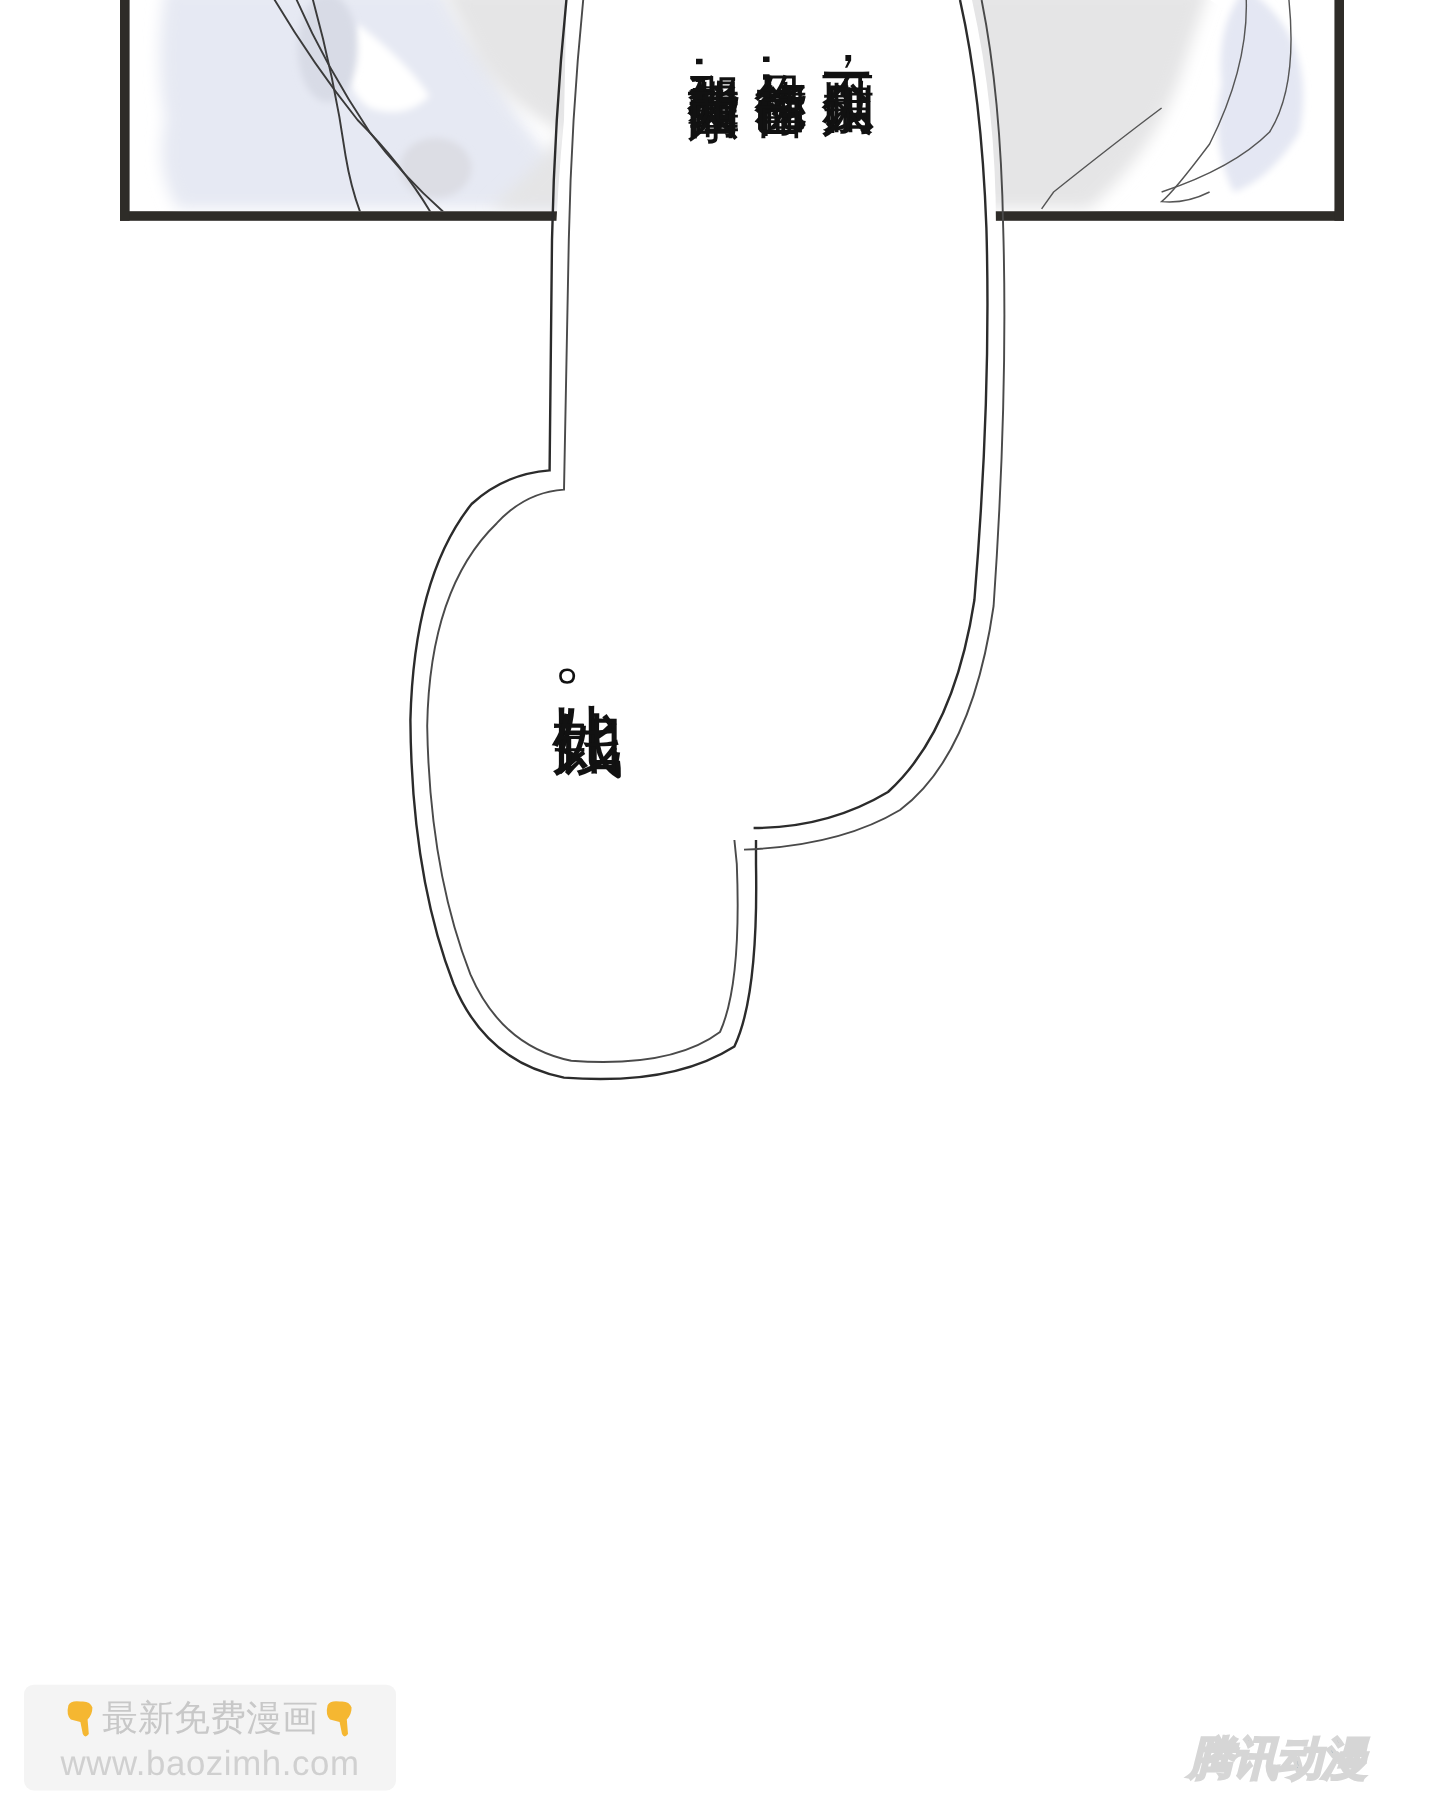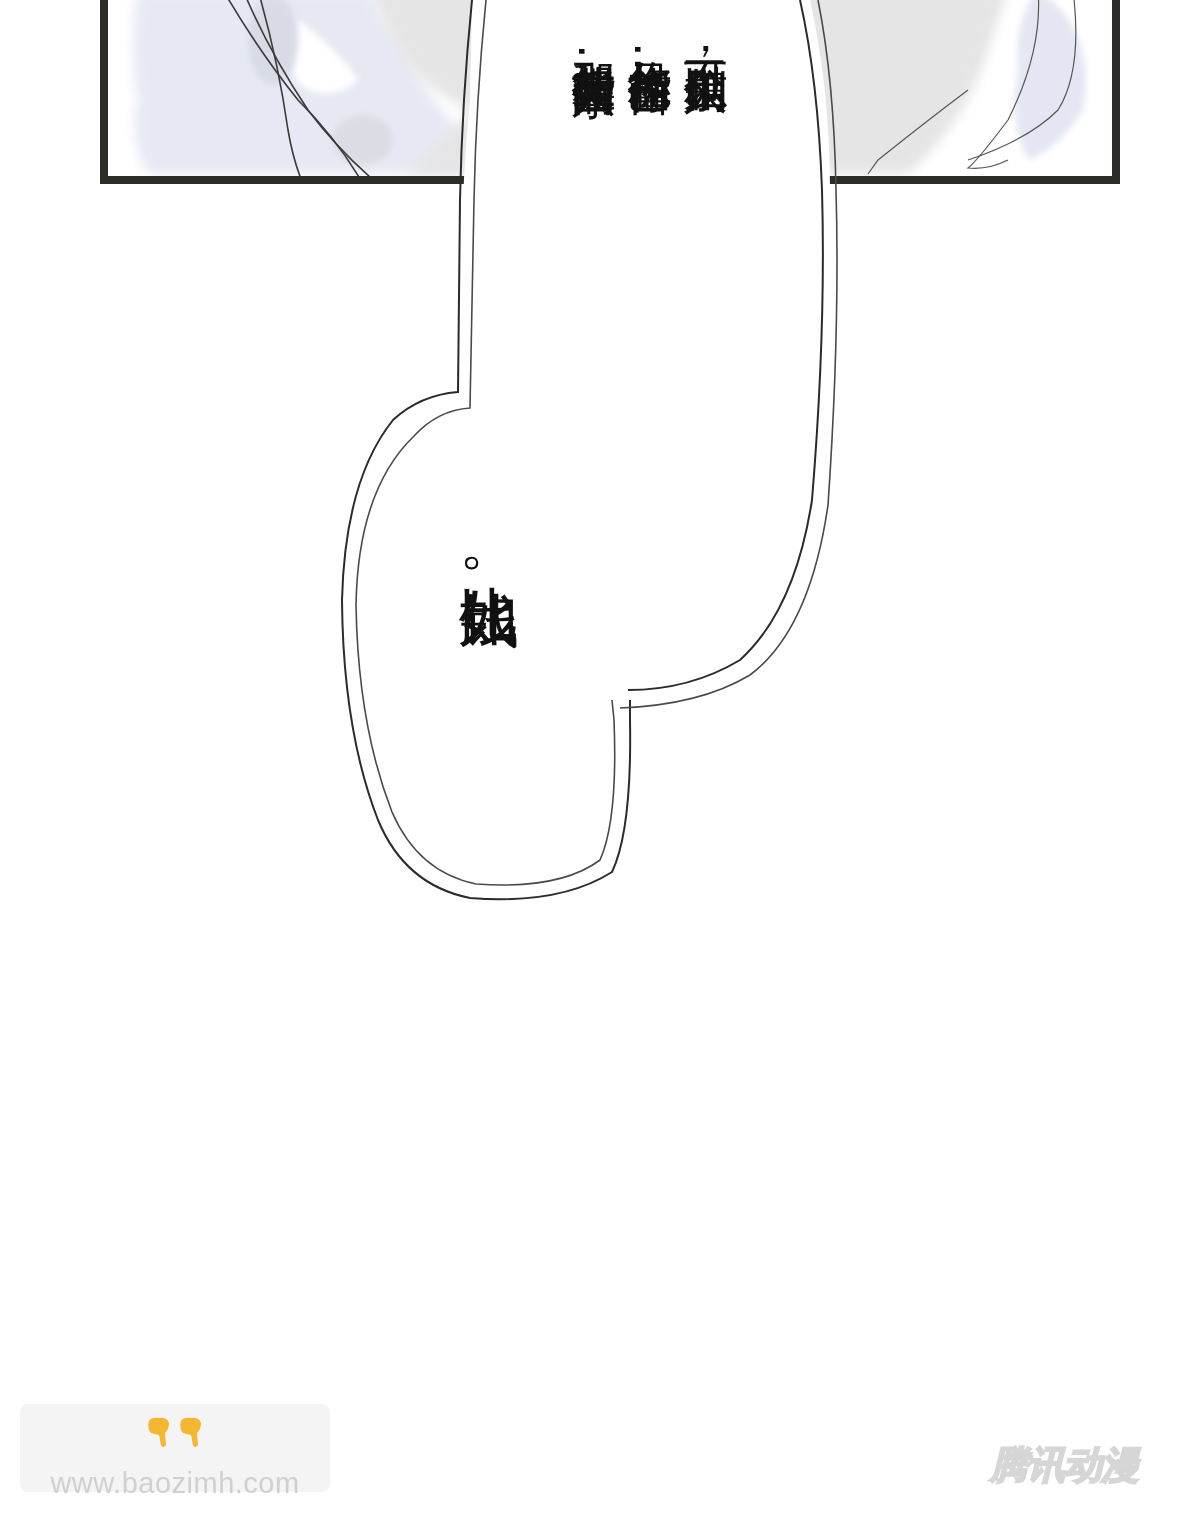--- a/index.html
+++ b/index.html
@@ -86,21 +86,20 @@
       height: 34px;
       position: relative;
     }
     .wm-line2 {
       font-size: 29px;
       color: #d0d0d0;
       font-family: "Liberation Sans", sans-serif;
       height: 36px;
       line-height: 36px;
       letter-spacing: 0.5px;
-      margin-top: 13px;
     }
     .logo {
       position: absolute;
       left: 990px;
       top: 1440px;
       font-size: 38px;
       font-weight: bold;
       font-style: italic;
       color: #0c4a6e;
       -webkit-text-stroke: 2px #d6d6d6;
@@ -163,20 +162,21 @@
 <div class="vtext col col-3">和那些靠得住的东西…</div>
 <div class="vtext big">比如钱。</div>
 
 <div class="watermark">
   <div class="wm-line1">
     <span class="wm-hand">
       <svg width="28" height="34" viewBox="0 0 28 34">
         <path d="M4 6 Q2 14 6 18 L14 20 L16 30 Q18 34 21 30 L20 18 Q24 14 24 8 Q22 2 14 3 Q6 2 4 6 Z" fill="#f5b731"></path>
       </svg>
     </span>
+    <span>最新免费漫画</span>
     <span class="wm-hand">
       <svg width="28" height="34" viewBox="0 0 28 34">
         <path d="M4 6 Q2 14 6 18 L14 20 L16 30 Q18 34 21 30 L20 18 Q24 14 24 8 Q22 2 14 3 Q6 2 4 6 Z" fill="#f5b731"></path>
       </svg>
     </span>
   </div>
   <div class="wm-line2">www.baozimh.com</div>
 </div>
 
 <div class="logo">腾讯动漫</div>

